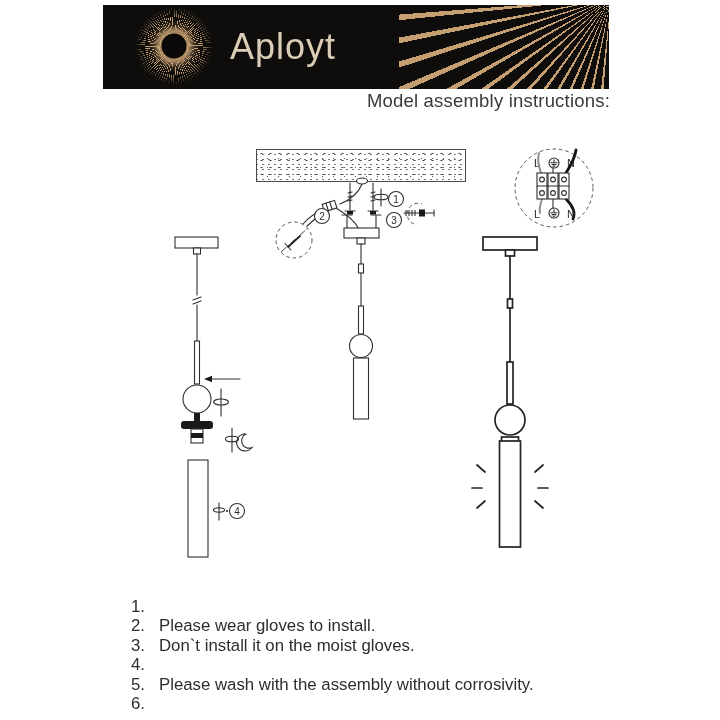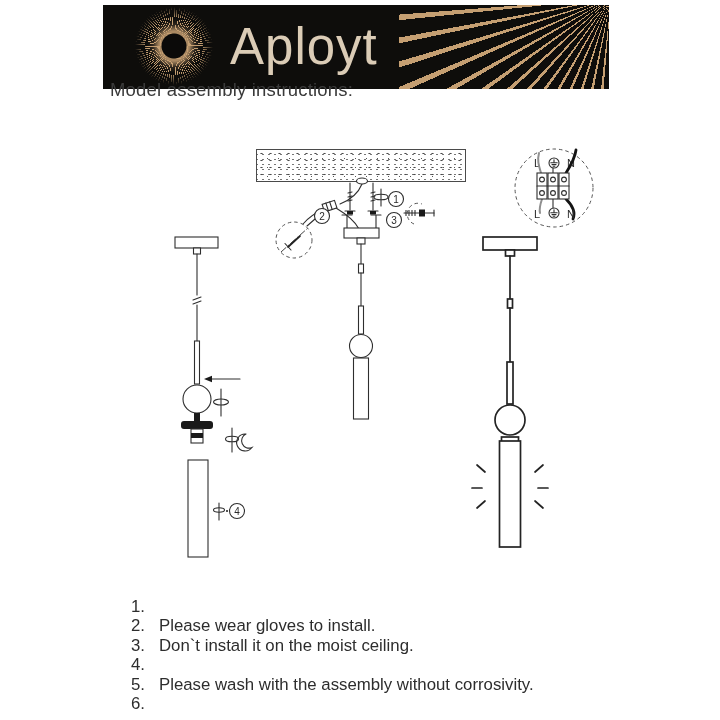--- a/index.html
+++ b/index.html
@@ -7,28 +7,28 @@
         font-family:"Liberation Sans",sans-serif;}
 
   
   .banner{position:absolute;left:103px;top:5px;width:506px;height:84px;
           background:#0e0d0b;overflow:hidden;}
   .starburst{position:absolute;left:31px;top:1px;width:80px;height:80px;border-radius:50%;
     background:
       radial-gradient(circle, #0b0a09 0 12px, rgba(197,159,114,0.85) 13px 15px,
         rgba(197,159,114,0.18) 21px, rgba(14,13,11,0) 27px, #0e0d0b 39px),
       repeating-conic-gradient(#c59f72 0deg 1deg, rgba(0,0,0,0) 1deg 4deg);}
-  .brand{position:absolute;left:127px;top:22px;font-size:51px;line-height:40px;
+  .brand{position:absolute;left:127px;top:22px;font-size:36px;line-height:40px;
          color:#dbccb6;letter-spacing:1px;font-weight:400;}
   .corner-rays{position:absolute;right:0;top:0;width:210px;height:84px;
     background:repeating-conic-gradient(from 168deg at 101% -8%,
       rgba(0,0,0,0) 0deg 4.6deg, #c59f72 4.6deg 6.1deg);}
 
   
-  .title-block{position:absolute;left:110px;top:79px;width:500px;text-align:left;
+  .title-block{position:absolute;left:110px;top:90px;width:500px;text-align:right;
                color:#3a3a3a;font-size:18.5px;line-height:22.5px;letter-spacing:.2px;}
 
   
   .ceiling{position:absolute;left:256px;top:149px;width:210px;height:33px;
     border:1px solid #4a4a4a;box-sizing:border-box;background:#fff;
     background-image:
       radial-gradient(#4a4a4a .8px, rgba(0,0,0,0) 1.3px),
       radial-gradient(#777 .7px, rgba(0,0,0,0) 1.1px),
       radial-gradient(#5a5a5a .6px, rgba(0,0,0,0) 1px);
     background-size:9px 7px, 6px 5px, 11px 9px;
@@ -254,21 +254,21 @@
   <div class="instructions">
     <div class="row">
       <span class="num">1.</span>
     </div>
     <div class="row">
       <span class="num">2.</span>
       <span class="txtc">Please wear gloves to install.</span>
     </div>
     <div class="row">
       <span class="num">3.</span>
-      <span class="txtc">Don`t install it on the moist ceiling.</span>
+      <span class="txtc">Don`t install it on the moist gloves.</span>
     </div>
     <div class="row">
       <span class="num">4.</span>
     </div>
     <div class="row">
       <span class="num">5.</span>
       <span class="txtc">Please wash with the assembly without corrosivity.</span>
     </div>
     <div class="row">
       <span class="num">6.</span>

